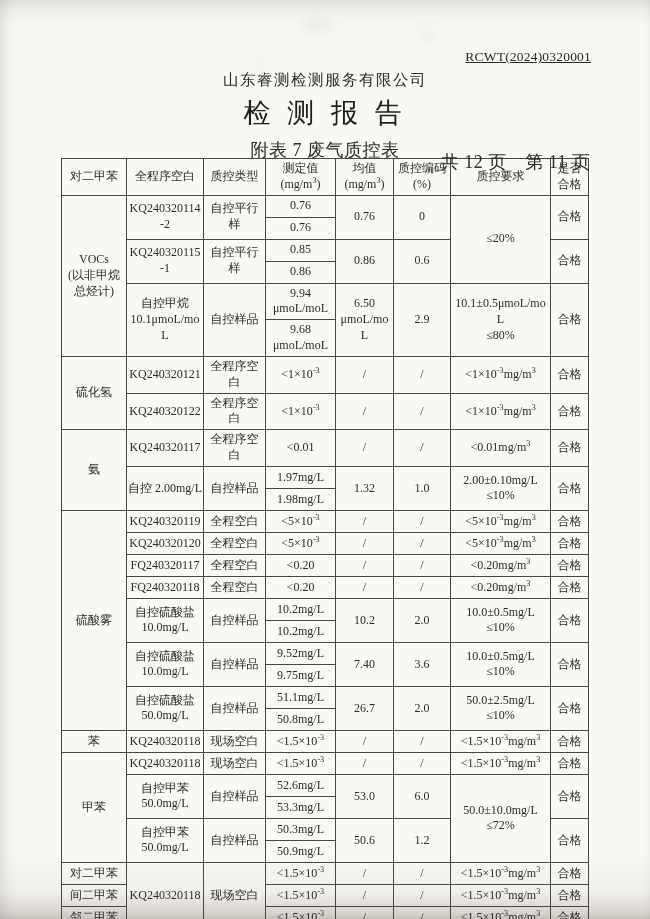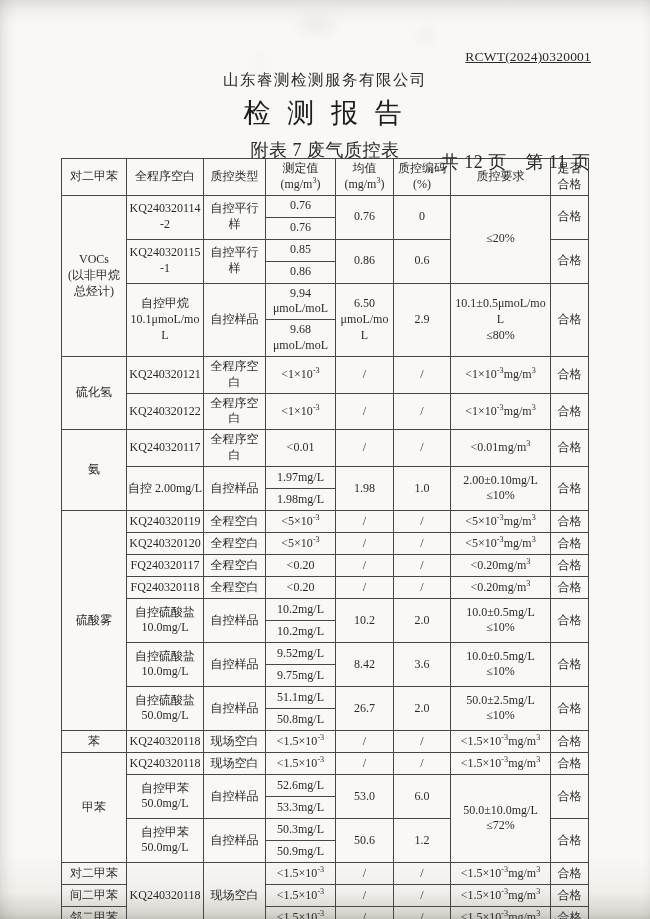--- a/index.html
+++ b/index.html
@@ -161,21 +161,21 @@
             <td>&lt;0.01</td>
             <td>/</td>
             <td>/</td>
             <td>&lt;0.01mg/m<sup>3</sup></td>
             <td>合格</td>
           </tr>
           <tr>
             <td rowspan="2">自控 2.00mg/L</td>
             <td rowspan="2">自控样品</td>
             <td>1.97mg/L</td>
-            <td rowspan="2">1.98</td>
+            <td rowspan="2">1.32</td>
             <td rowspan="2">1.0</td>
             <td rowspan="2">2.00±0.10mg/L
 ≤10%</td>
             <td rowspan="2">合格</td>
           </tr>
           <tr>
             <td>1.98mg/L</td>
           </tr>
           <tr>
             <td rowspan="10">硫酸雾</td>
@@ -226,21 +226,21 @@
             <td rowspan="2">合格</td>
           </tr>
           <tr>
             <td>10.2mg/L</td>
           </tr>
           <tr>
             <td rowspan="2">自控硫酸盐
 10.0mg/L</td>
             <td rowspan="2">自控样品</td>
             <td>9.52mg/L</td>
-            <td rowspan="2">8.42</td>
+            <td rowspan="2">7.40</td>
             <td rowspan="2">3.6</td>
             <td rowspan="2">10.0±0.5mg/L
 ≤10%</td>
             <td rowspan="2">合格</td>
           </tr>
           <tr>
             <td>9.75mg/L</td>
           </tr>
           <tr>
             <td rowspan="2">自控硫酸盐

